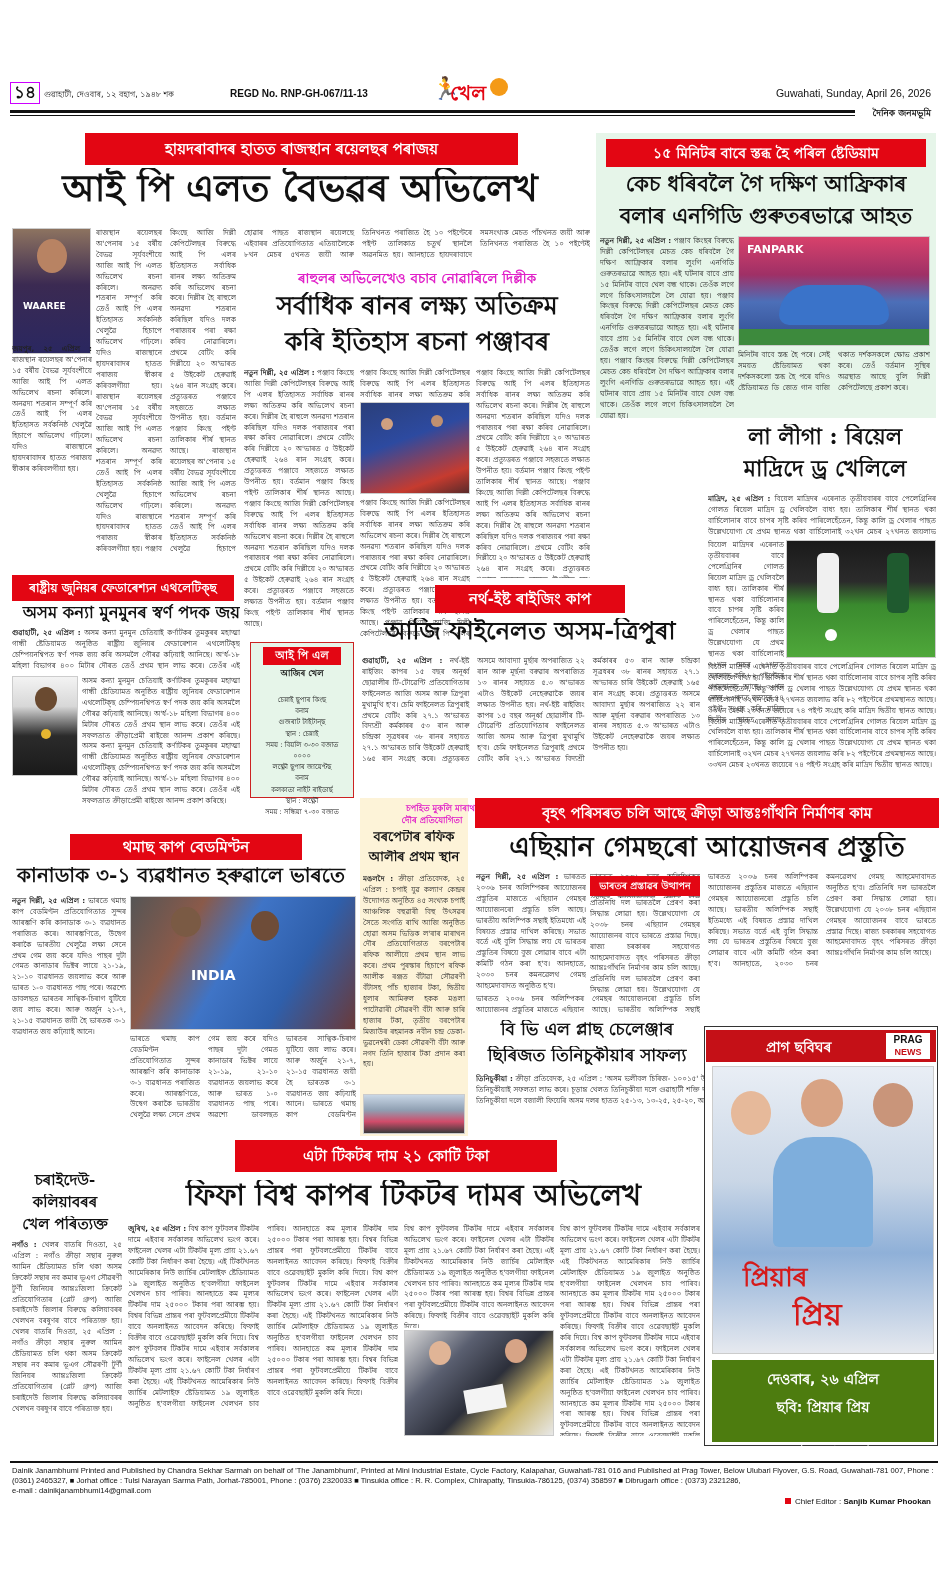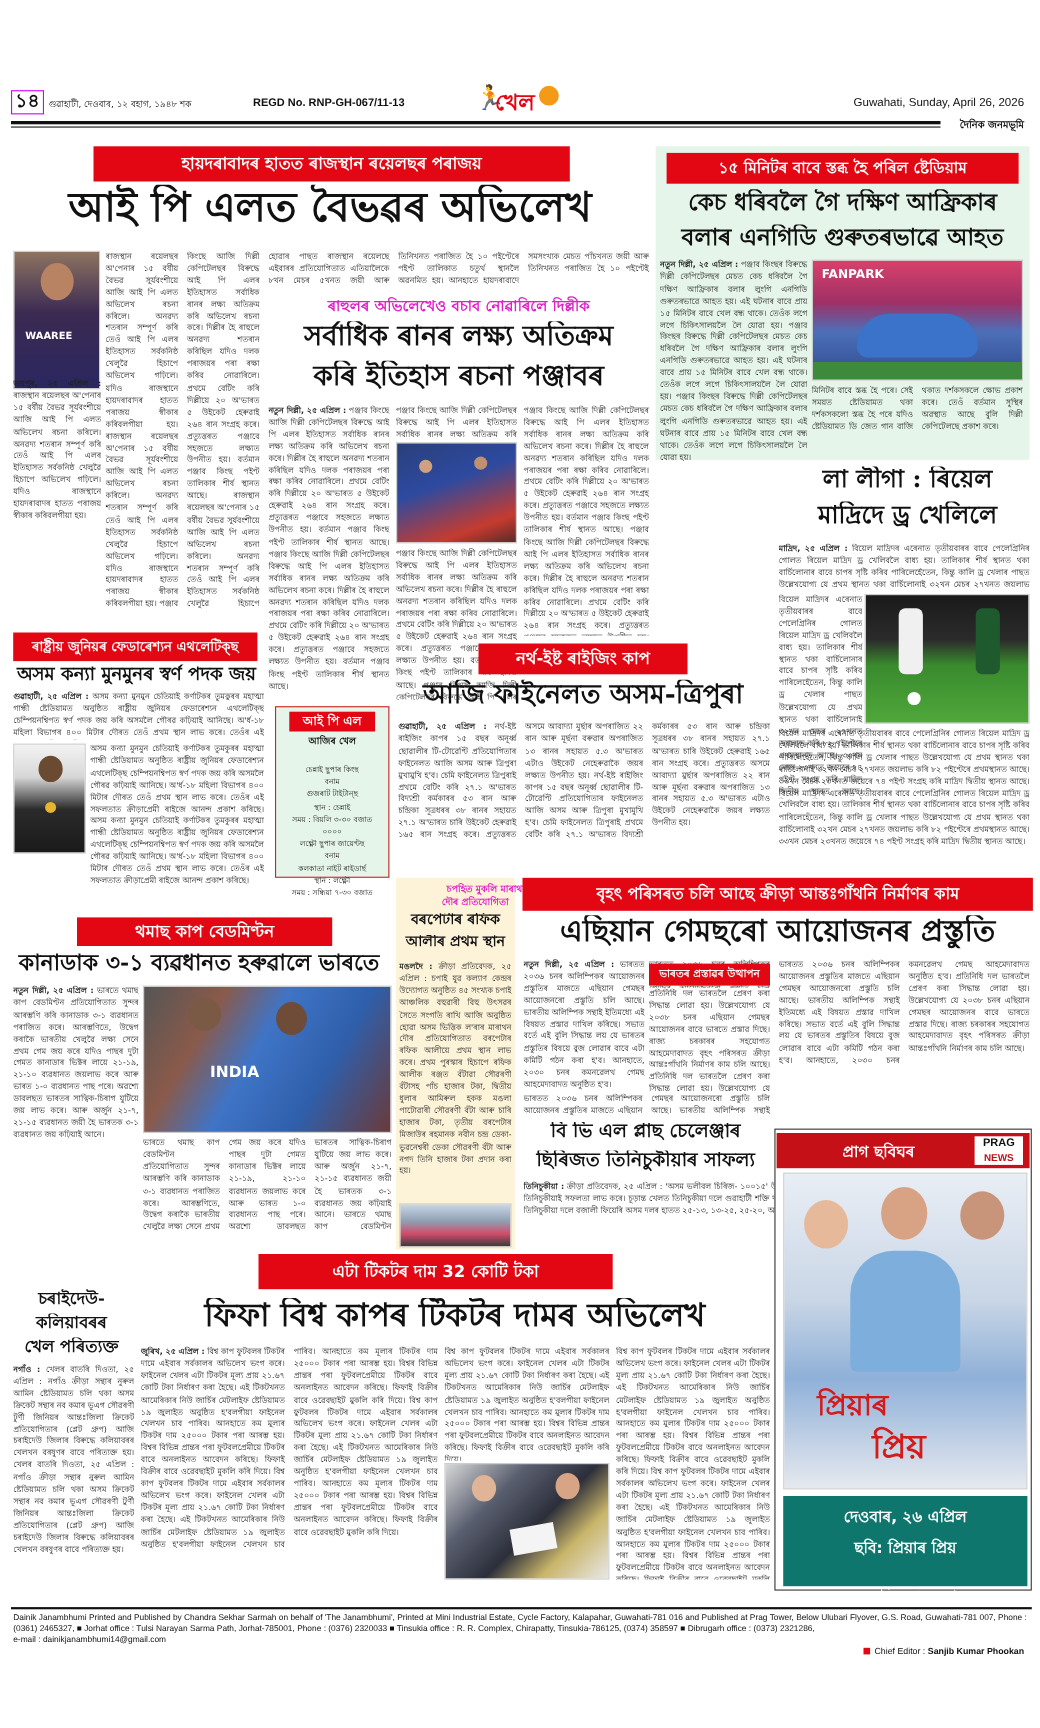--- a/index.html
+++ b/index.html
@@ -113,21 +113,21 @@
   <div style="position:absolute;left:30px;top:12px;width:22px;height:60px;background:#f0f0f0;border-radius:6px;"></div>
   <div style="position:absolute;left:100px;top:12px;width:22px;height:60px;background:#1f5a2f;border-radius:6px;"></div>
   <div style="position:absolute;left:38px;top:88px;width:12px;height:12px;border-radius:50%;background:#fff;"></div>
 </div>
 <div class="abs body-text" style="left:708px;top:662px;width:228px;height:142px;">
   <span>বিয়েল মাদ্ৰিদৰ এৰেনাত তৃতীয়বাৰৰ বাবে পেলেগ্ৰিনিৰ গোলত ৰিয়েল মাদ্ৰিদ ড্ৰ খেলিবলৈ বাধ্য হয়। তালিকাৰ শীৰ্ষ স্থানত থকা বাৰ্চিলোনাৰ বাবে চাপৰ সৃষ্টি কৰিব পাৰিলেহেঁতেন, কিন্তু কালি ড্ৰ খেলাৰ পাছত উল্লেখযোগ্য যে প্ৰথম স্থানত থকা বাৰ্চিলোনাই ৩২খন মেচৰ ২৭খনত জয়লাভ কৰি ৮২ পইণ্টেৰে প্ৰথমস্থানত আছে। ৩৩খন মেচৰ ২৩খনত জয়েৰে ৭৪ পইণ্ট সংগ্ৰহ কৰি মাদ্ৰিদ দ্বিতীয় স্থানত আছে।</span>
   <span>বিয়েল মাদ্ৰিদৰ এৰেনাত তৃতীয়বাৰৰ বাবে পেলেগ্ৰিনিৰ গোলত ৰিয়েল মাদ্ৰিদ ড্ৰ খেলিবলৈ বাধ্য হয়। তালিকাৰ শীৰ্ষ স্থানত থকা বাৰ্চিলোনাৰ বাবে চাপৰ সৃষ্টি কৰিব পাৰিলেহেঁতেন, কিন্তু কালি ড্ৰ খেলাৰ পাছত উল্লেখযোগ্য যে প্ৰথম স্থানত থকা বাৰ্চিলোনাই ৩২খন মেচৰ ২৭খনত জয়লাভ কৰি ৮২ পইণ্টেৰে প্ৰথমস্থানত আছে। ৩৩খন মেচৰ ২৩খনত জয়েৰে ৭৪ পইণ্ট সংগ্ৰহ কৰি মাদ্ৰিদ দ্বিতীয় স্থানত আছে।</span>
 </div>
 
 <div class="abs redbar" style="left:12px;top:575px;width:222px;height:26px;font-size:12px;line-height:26px;">ৰাষ্ট্ৰীয় জুনিয়ৰ ফেডাৰেশ্যন এথলেটিক্‌ছ</div>
-<div class="abs headline" style="left:8px;top:604px;width:232px;font-size:16.5px;">অসম কন্যা মুনমুনৰ স্বৰ্ণ পদক জয়</div>
+<div class="abs headline" style="left:8px;top:604px;width:232px;font-size:16.5px;text-align:right;">অসম কন্যা মুনমুনৰ স্বৰ্ণ পদক জয়</div>
 <div class="abs body-text" style="left:12px;top:628px;width:228px;height:44px;">
   <span class="dateline">গুৱাহাটী, ২৫ এপ্ৰিল :</span>
   <span>অসম কন্যা মুনমুন চেতিয়াই কৰ্ণাটকৰ তুমকুৰৰ মহাত্মা গান্ধী ষ্টেডিয়ামত অনুষ্ঠিত ৰাষ্ট্ৰীয় জুনিয়ৰ ফেডাৰেশ্যন এথলেটিক্‌ছ চেম্পিয়নশ্বিপত স্বৰ্ণ পদক জয় কৰি অসমলৈ গৌৰৱ কঢ়িয়াই আনিছে। অ'ৰ্ধ-১৮ মহিলা বিভাগৰ ৪০০ মিটাৰ দৌৰত তেওঁ প্ৰথম স্থান লাভ কৰে। তেওঁৰ এই সফলতাত ক্ৰীড়াপ্ৰেমী ৰাইজে আনন্দ প্ৰকাশ কৰিছে।</span>
 </div>
 <div class="abs photo" style="left:12px;top:676px;width:66px;height:100px;background:linear-gradient(180deg,#f3f3f3 0%,#d7d7d7 30%,#2b2b2b 60%,#1a1a1a 100%);">
   <div style="position:absolute;left:22px;top:10px;width:22px;height:24px;border-radius:50%;background:#6a4a30;"></div>
   <div style="position:absolute;left:28px;top:52px;width:10px;height:10px;border-radius:50%;background:#e6b630;"></div>
 </div>
 <div class="abs body-text" style="left:82px;top:676px;width:158px;height:150px;">
   <span>অসম কন্যা মুনমুন চেতিয়াই কৰ্ণাটকৰ তুমকুৰৰ মহাত্মা গান্ধী ষ্টেডিয়ামত অনুষ্ঠিত ৰাষ্ট্ৰীয় জুনিয়ৰ ফেডাৰেশ্যন এথলেটিক্‌ছ চেম্পিয়নশ্বিপত স্বৰ্ণ পদক জয় কৰি অসমলৈ গৌৰৱ কঢ়িয়াই আনিছে। অ'ৰ্ধ-১৮ মহিলা বিভাগৰ ৪০০ মিটাৰ দৌৰত তেওঁ প্ৰথম স্থান লাভ কৰে। তেওঁৰ এই সফলতাত ক্ৰীড়াপ্ৰেমী ৰাইজে আনন্দ প্ৰকাশ কৰিছে।</span>
@@ -210,21 +210,21 @@
 <div class="abs photo" style="left:130px;top:896px;width:226px;height:134px;background:linear-gradient(120deg,#555 0%,#8a5a4a 25%,#3f74c6 45%,#2f5fab 70%,#6a3a3a 100%);">
   <div style="position:absolute;left:40px;top:10px;width:30px;height:30px;border-radius:50%;background:#7a5a44;"></div>
   <div style="position:absolute;left:120px;top:14px;width:28px;height:30px;border-radius:50%;background:#6e4c38;"></div>
   <div style="position:absolute;left:60px;top:70px;font-size:14px;color:#fff;font-weight:bold;">INDIA</div>
 </div>
 <div class="abs body-text cols3" style="left:130px;top:1034px;width:226px;height:98px;">
   <span>ভাৰতে থমাছ কাপ বেডমিণ্টন প্ৰতিযোগিতাত সুন্দৰ আৰম্ভণি কৰি কানাডাক ৩-১ ব্যৱধানত পৰাজিত কৰে। আৰম্ভণিতে, উদ্বেগ কৰাকৈ ভাৰতীয় খেলুৱৈ লক্ষ্য সেনে প্ৰথম গেম জয় কৰে যদিও পাছৰ দুটা গেমত কানাডাৰ ভিক্টৰ লায়ে ২১-১৯, ২১-১০ ব্যৱধানত জয়লাভ কৰে আৰু ভাৰত ১-০ ব্যৱধানত পাছ পৰে। অৱশ্যে ডাবলছত ভাৰতৰ সাত্বিক-চিৰাগ যুটিয়ে জয় লাভ কৰে। আৰু অৰ্জুন ২১-৭, ২১-১৫ ব্যৱধানত জয়ী হৈ ভাৰতক ৩-১ ব্যৱধানত জয় কঢ়িয়াই আনে।</span>
   <span>ভাৰতে থমাছ কাপ বেডমিণ্টন প্ৰতিযোগিতাত সুন্দৰ আৰম্ভণি কৰি কানাডাক ৩-১ ব্যৱধানত পৰাজিত কৰে। আৰম্ভণিতে, উদ্বেগ কৰাকৈ ভাৰতীয় খেলুৱৈ লক্ষ্য সেনে প্ৰথম গেম জয় কৰে যদিও পাছৰ দুটা গেমত কানাডাৰ ভিক্টৰ লায়ে ২১-১৯, ২১-১০ ব্যৱধানত জয়লাভ কৰে আৰু ভাৰত ১-০ ব্যৱধানত পাছ পৰে। অৱশ্যে ডাবলছত ভাৰতৰ সাত্বিক-চিৰাগ যুটিয়ে জয় লাভ কৰে। আৰু অৰ্জুন ২১-৭, ২১-১৫ ব্যৱধানত জয়ী হৈ ভাৰতক ৩-১ ব্যৱধানত জয় কঢ়িয়াই আনে।</span>
 </div>
 
-<div class="abs redbar" style="left:235px;top:1140px;width:322px;height:32px;font-size:15px;line-height:32px;">এটা টিকটৰ দাম 32 কোটি টকা</div>
+<div class="abs redbar" style="left:235px;top:1140px;width:322px;height:32px;font-size:15px;line-height:32px;">এটা টিকটৰ দাম ২১ কোটি টকা</div>
 <div class="abs headline" style="left:126px;top:1180px;width:575px;font-size:29px;">ফিফা বিশ্ব কাপৰ টিকটৰ দামৰ অভিলেখ</div>
 
 <div class="abs headline" style="left:10px;top:1172px;width:110px;font-size:15px;">চৰাইদেউ-</div>
 <div class="abs headline" style="left:10px;top:1194px;width:110px;font-size:15px;">কলিয়াবৰৰ</div>
 <div class="abs headline" style="left:10px;top:1216px;width:110px;font-size:15px;">খেল পৰিত্যক্ত</div>
 <div class="abs body-text" style="left:12px;top:1240px;width:110px;height:196px;">
   <span class="dateline">নগাঁও :</span>
   <span>খেলৰ বাতৰি দিওতা, ২৫ এপ্ৰিল : নগাঁও ক্ৰীড়া সন্থাৰ নুৰুল আমিন ষ্টেডিয়ামত চলি থকা অসম ক্ৰিকেট সন্থাৰ নব কমাৰ ভূএগ সৌৱৰণী টুৰ্ণী জিনিয়ৰ আন্তঃজিলা ক্ৰিকেট প্ৰতিযোগিতাৰ (প্লেট গ্ৰুপ) আজি চৰাইদেউ জিলাৰ বিৰুদ্ধে কলিয়াবৰৰ খেলখন বৰষুণৰ বাবে পৰিত্যক্ত হয়।</span>
   <span>খেলৰ বাতৰি দিওতা, ২৫ এপ্ৰিল : নগাঁও ক্ৰীড়া সন্থাৰ নুৰুল আমিন ষ্টেডিয়ামত চলি থকা অসম ক্ৰিকেট সন্থাৰ নব কমাৰ ভূএগ সৌৱৰণী টুৰ্ণী জিনিয়ৰ আন্তঃজিলা ক্ৰিকেট প্ৰতিযোগিতাৰ (প্লেট গ্ৰুপ) আজি চৰাইদেউ জিলাৰ বিৰুদ্ধে কলিয়াবৰৰ খেলখন বৰষুণৰ বাবে পৰিত্যক্ত হয়।</span>
 </div>
@@ -257,21 +257,21 @@
   </span>
 </div>
 <div class="abs photo" style="left:712px;top:1066px;width:222px;height:288px;background:linear-gradient(180deg,#e9eef5 0%,#c9d6e6 40%,#8fb0d8 65%,#e6e9ef 100%);">
   <div style="position:absolute;left:18px;top:24px;width:40px;height:44px;border-radius:50%;background:#e6b99a;"></div>
   <div style="position:absolute;left:88px;top:12px;width:42px;height:48px;border-radius:50%;background:#d8a384;"></div>
   <div style="position:absolute;left:160px;top:16px;width:40px;height:44px;border-radius:50%;background:#c9957a;"></div>
   <div style="position:absolute;left:60px;top:70px;width:100px;height:110px;border-radius:40px 40px 6px 6px;background:#7eaedc;"></div>
   <div style="position:absolute;left:30px;top:190px;color:#d51a1a;font-weight:bold;font-size:26px;font-family:'DejaVu Serif',serif;">প্ৰিয়াৰ</div>
   <div style="position:absolute;left:80px;top:224px;color:#d51a1a;font-weight:bold;font-size:30px;font-family:'DejaVu Serif',serif;">প্ৰিয়</div>
 </div>
-<div class="abs" style="left:712px;top:1360px;width:222px;height:82px;background:#0f766e;color:#fff;text-align:center;">
+<div class="abs" style="left:712px;top:1360px;width:222px;height:82px;background:#4d7c0f;color:#fff;text-align:center;">
   <div style="margin-top:8px;font-size:14px;font-weight:bold;">দেওবাৰ, ২৬ এপ্ৰিল</div>
   <div style="margin-top:4px;font-size:14px;font-weight:bold;">ছবি: প্ৰিয়াৰ প্ৰিয়</div>
   <div style="margin-top:19px;font-size:14px;font-weight:normal;">সময়: দিনৰ ১ বজাত</div>
 </div>
 
 <div class="abs line" style="left:10px;top:1461px;width:928px;height:2px;"></div>
 <div class="abs" style="left:12px;top:1466px;width:926px;font-family:'Liberation Sans',sans-serif;font-size:7.6px;line-height:10px;color:#111;">
   <span>Dainik Janambhumi Printed and Published by Chandra Sekhar Sarmah on behalf of 'The Janambhumi', Printed at Mini Industrial Estate, Cycle Factory, Kalapahar, Guwahati-781 016 and Published at Prag Tower, Below Ulubari Flyover, G.S. Road, Guwahati-781 007, Phone : (0361) 2465327, ■ Jorhat office : Tulsi Narayan Sarma Path, Jorhat-785001, Phone : (0376) 2320033 ■ Tinsukia office : R. R. Complex, Chirapatty, Tinsukia-786125, (0374) 358597 ■ Dibrugarh office : (0373) 2321286,</span><br>
   <span>e-mail : dainikjanambhumi14@gmail.com</span>
 </div>

